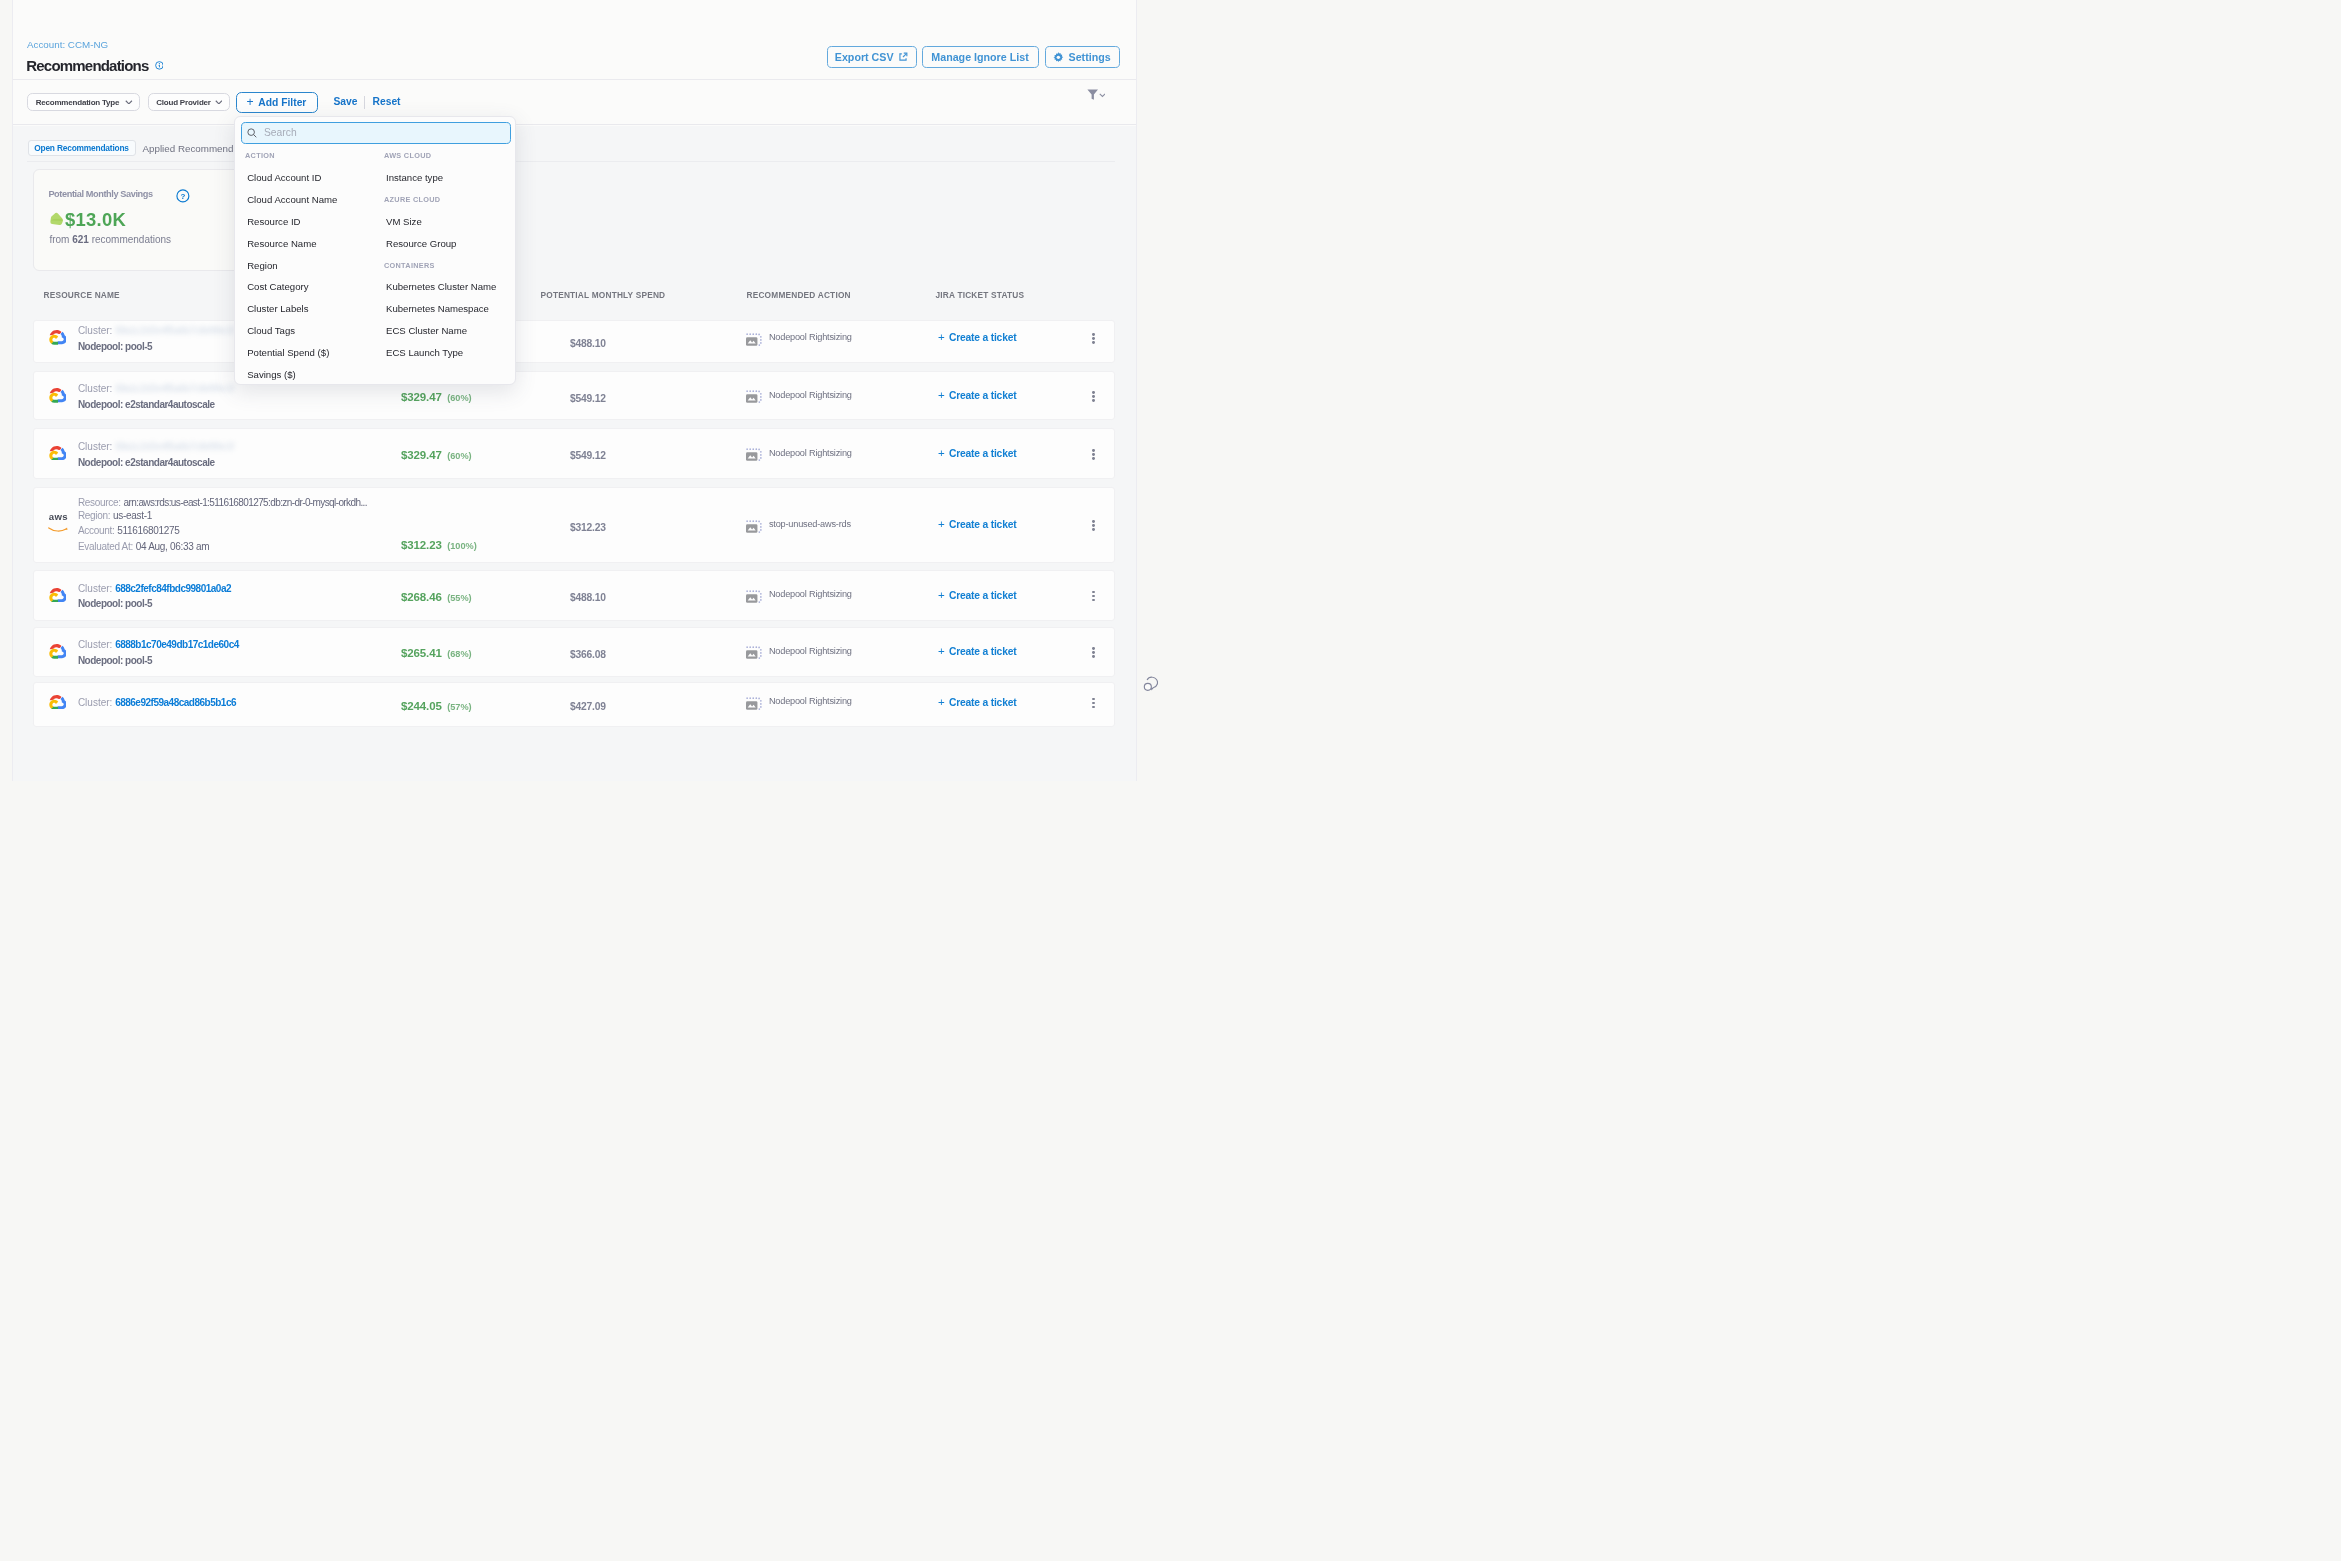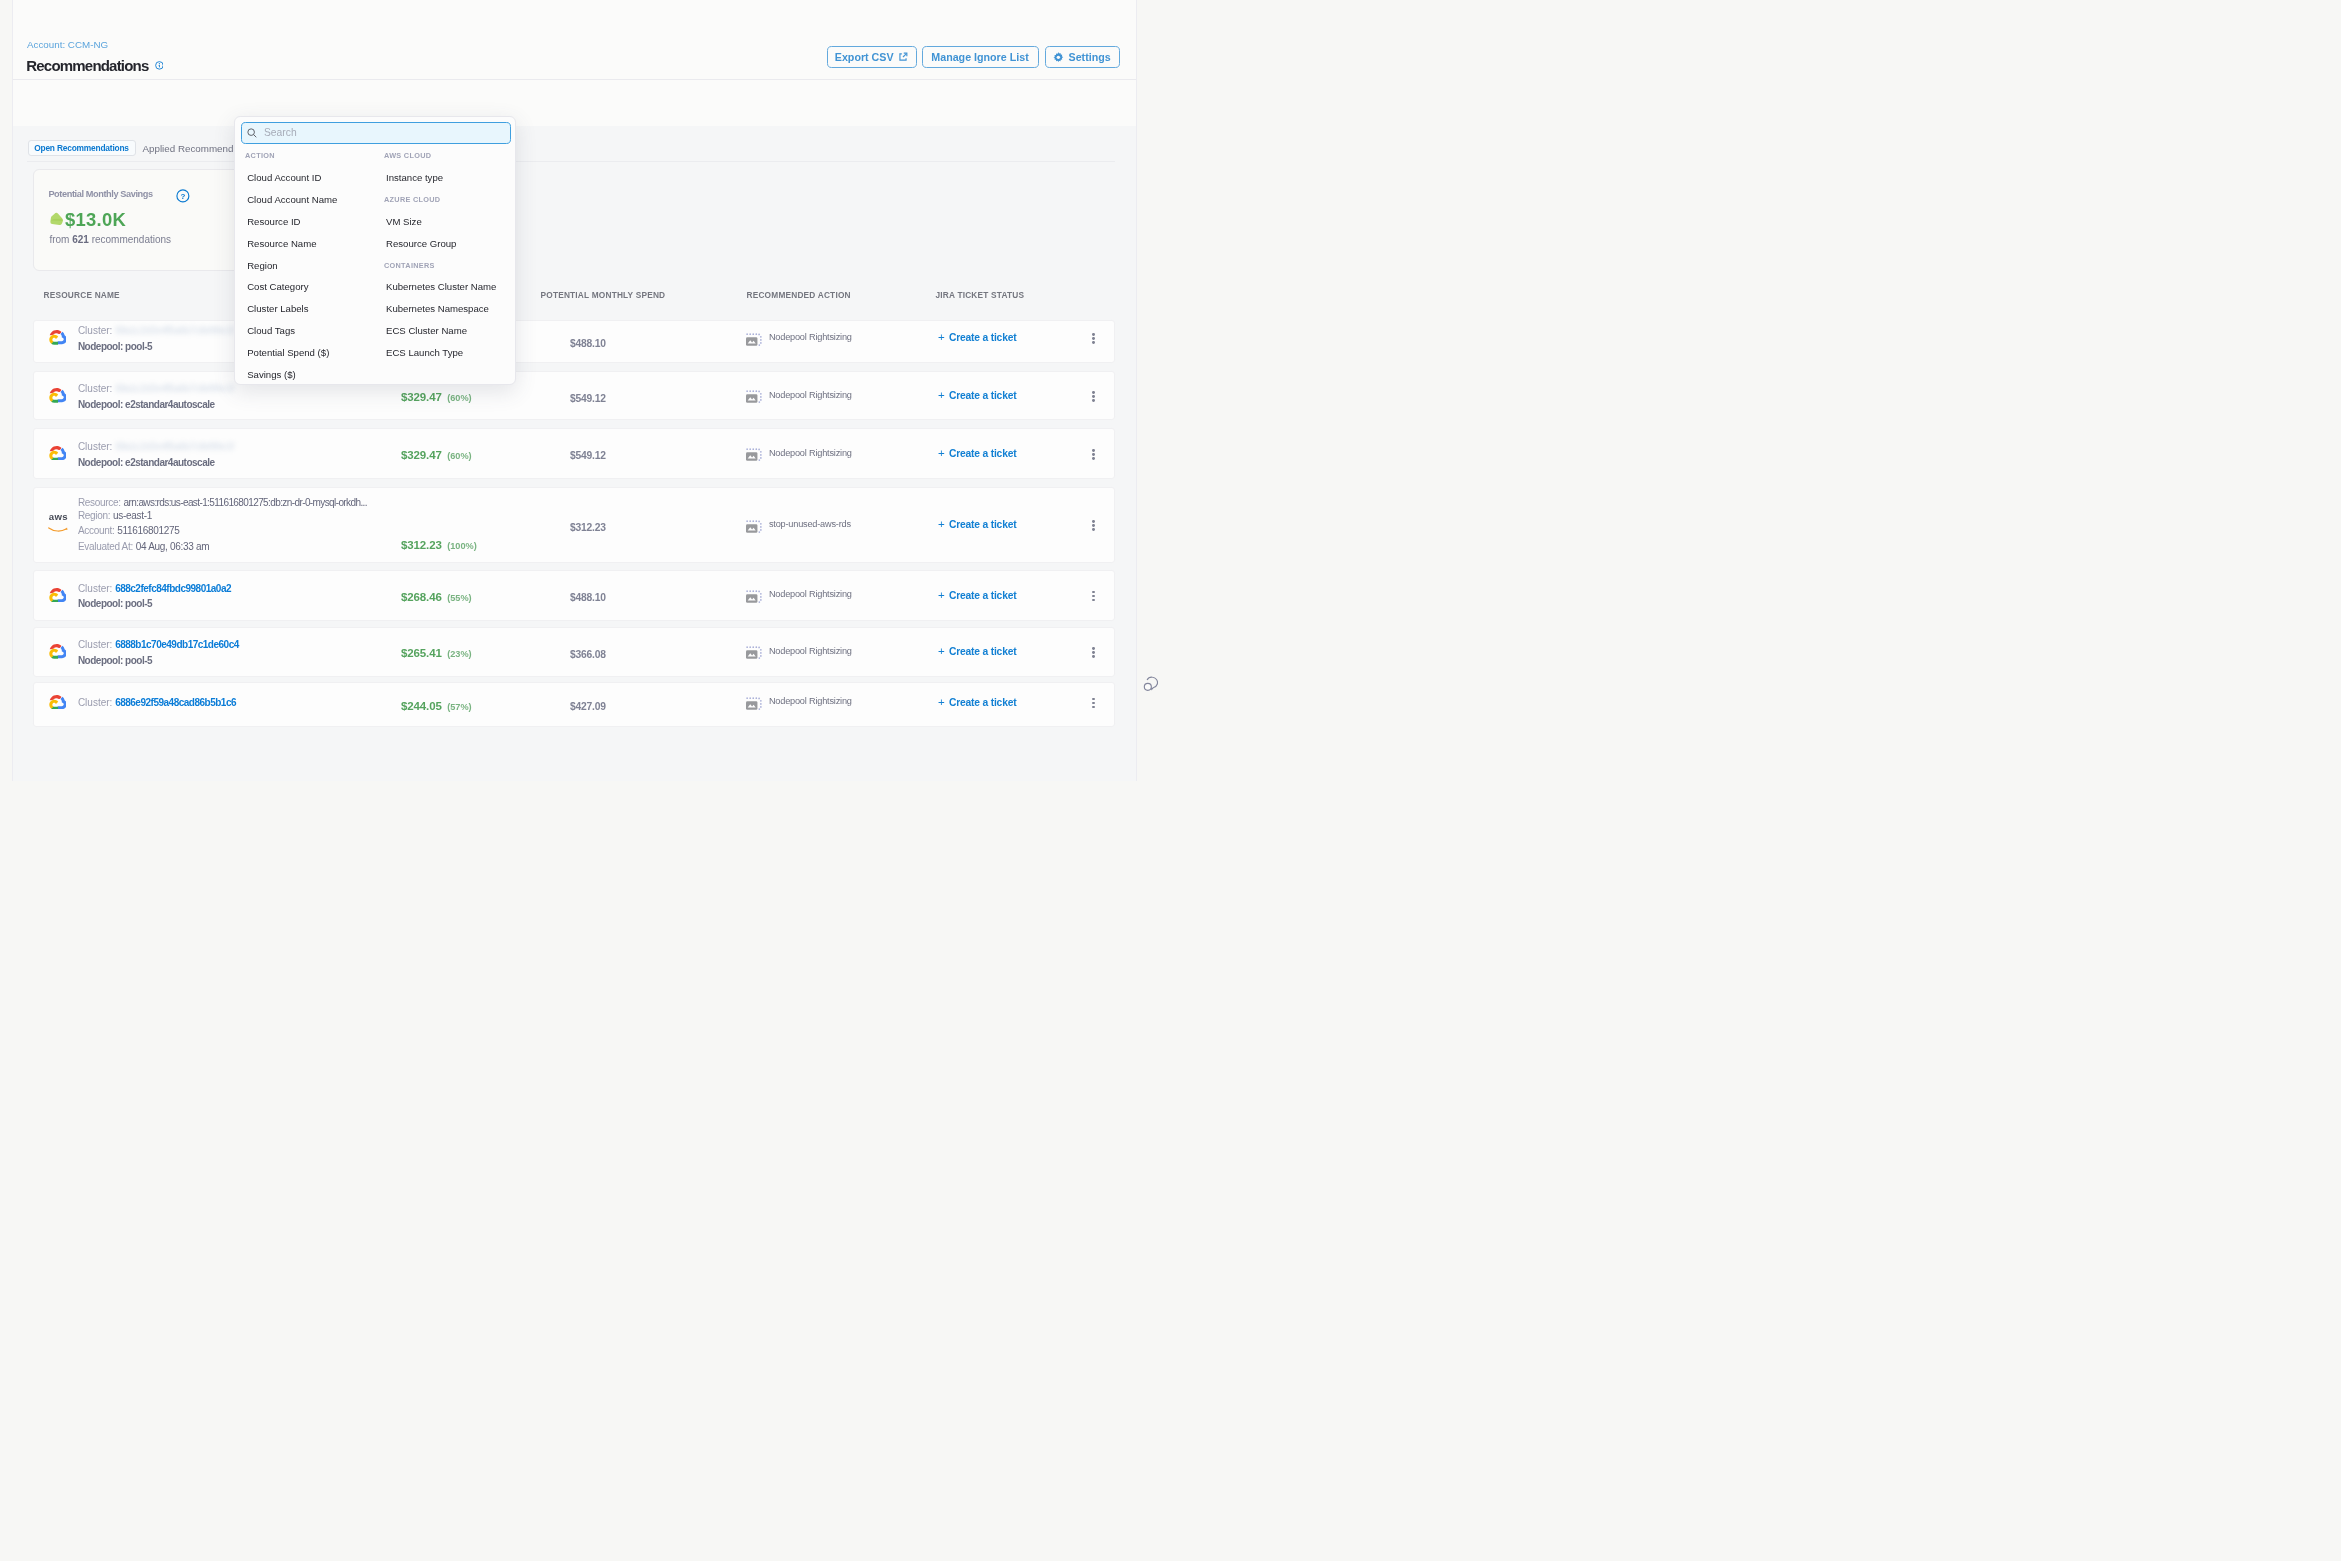--- a/index.html
+++ b/index.html
@@ -76,20 +76,42 @@
           </svg>
       </div>
       <div class="topbtn" style="left:909px; width:117px;">Manage Ignore List</div>
       <div class="topbtn" style="left:1032px; width:75px;">
         <svg width="10.7" height="10.7" viewBox="0 0 20 20" fill="#4093d4">
             <path d="M10 0l1.2 2.6 2.8-.7 .5 2.8 2.8 .5-.7 2.8L19.2 10l-2.6 1.2.7 2.8-2.8.5-.5 2.8-2.8-.7L10 19.2l-1.2-2.6-2.8.7-.5-2.8-2.8-.5.7-2.8L.8 10l2.6-1.2-.7-2.8 2.8-.5.5-2.8 2.8.7z"></path>
             <circle cx="10" cy="10" r="3.2" fill="#fbfbfa"></circle>
           </svg>
         Settings</div>
     </div>
+    <div class="toolbar">
+      <div class="selbtn" style="left:14.5px; width:113px;">Recommendation Type
+        <svg width="7.7" height="4.6" viewBox="0 0 10 6" fill="none" stroke="#6b6d7c" stroke-width="1.5">
+            <path d="M1 1l4 4 4-4"></path>
+          </svg>
+      </div>
+      <div class="selbtn" style="left:135px; width:82px;">Cloud Provider
+        <svg width="7.7" height="4.6" viewBox="0 0 10 6" fill="none" stroke="#6b6d7c" stroke-width="1.5">
+            <path d="M1 1l4 4 4-4"></path>
+          </svg>
+      </div>
+      <div class="addf"><span style="font-size:12.2px; font-weight:normal; margin-right:4.6px; margin-top:-1.5px;">+</span>Add Filter</div>
+      <div class="lnk" style="left:321px;">Save</div>
+      <div style="position:absolute; left:351px; top:16px; width:0.8px; height:13px; background:#d6d7de;"></div>
+      <div class="lnk" style="left:360px;">Reset</div>
+      <svg style="position:absolute; left:1074px; top:9.2px;" width="11.5" height="11.5" viewBox="0 0 15 15" fill="#8b8ea1">
+          <path d="M0.5 0.5h14L9 7.2v6.8l-3-1.2V7.2z"></path>
+        </svg>
+      <svg style="position:absolute; left:1086px; top:13px;" width="6.9" height="4.6" viewBox="0 0 9 6" fill="none" stroke="#8b8ea1" stroke-width="1.4">
+          <path d="M1 1l3.5 3.5L8 1"></path>
+        </svg>
+    </div>
     <div class="content">
       <div class="tab1">Open Recommendations</div>
       <div class="tab2">Applied Recommendations</div>
       <div class="tabline"></div>
       <div class="sumcard">
         <div style="position:absolute; left:14.5px; top:19px; font-size:9.2px; color:#8f91a6; font-weight:bold; letter-spacing:-0.4px;">Potential Monthly Savings</div>
         <svg style="position:absolute; left:142px; top:19px;" width="13.8" height="13.8" viewBox="0 0 18 18">
             <circle cx="9" cy="9" r="7.8" fill="none" stroke="#0b7ad1" stroke-width="1.5"></circle>
             <text x="9" y="12.8" text-anchor="middle" font-size="10.5" font-weight="bold" fill="#0b7ad1" font-family="Liberation Sans">?</text>
           </svg>
@@ -291,21 +313,21 @@
               <circle cx="17.2" cy="1.8" r="1.1"></circle>
               <circle cx="19.5" cy="5" r="1.1"></circle>
               <circle cx="19.5" cy="9" r="1.1"></circle>
               <circle cx="19.5" cy="13" r="1.1"></circle>
               <circle cx="17.5" cy="15.8" r="1.1"></circle>
             </g>
             <rect x="0" y="5.5" width="15" height="11.2" rx="1.8" fill="#98999c"></rect>
             <path d="M2.2 13.8l3.4-4.2 2.4 2.9 1.9-2.3 2.9 3.6z" fill="#fdfdfd"></path>
           </svg>
           <div class="act" style="top:18px;">Nodepool Rightsizing</div>
-          <div class="sav" style="top:15.3px; line-height:20px;"><b>$265.41</b><span>(23%)</span></div>
+          <div class="sav" style="top:15.3px; line-height:20px;"><b>$265.41</b><span>(68%)</span></div>
           <div class="spend" style="top:20.7px;">$366.08</div>
           <div class="tick" style="top:17px;"><span class="pl">+</span>Create a ticket</div>
           <div class="dots" style="top:19px;">
             <i></i>
             <i></i>
             <i></i>
           </div>
         </div>
       <div class="row" style="top:556px; height:45px;">
           <svg class="gcp" style="top:11.5px;" width="18.4" height="14.8" viewBox="0 0 512 412">

